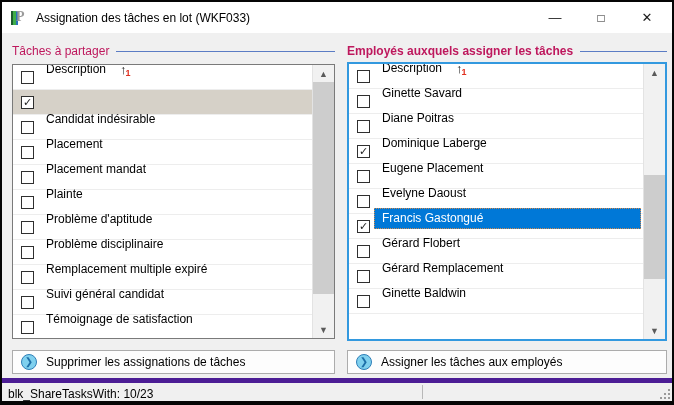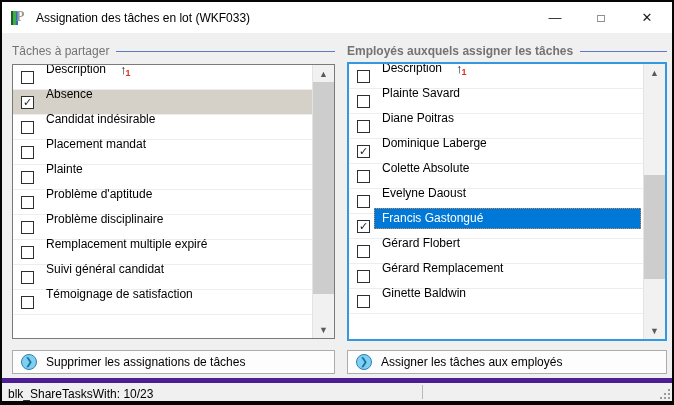--- a/index.html
+++ b/index.html
@@ -34,21 +34,21 @@
   .win-btn {
     width:46px; height:31px; display:flex; align-items:center; justify-content:center;
     color:#1a1a1a; font-size:13px; cursor:default;
   }
   .win-btn.max { font-size:12px; }
   .win-btn.close { font-size:13px; }
 
   
   .group-header {
     position:absolute; display:flex; align-items:center;
-    color:#737373; font-size:12px; height:14px;
+    color:#be185d; font-size:12px; height:14px;
   }
   .group-header .gline { flex:1; height:1px; background:#5b7cc4; margin-left:7px; }
   #group-tasks { left:10px; top:42px; width:323px; }
   #group-emps  { left:345px; top:42px; width:320px;font-weight:bold; }
 
   
   .listbox { position:absolute; background:#fff; overflow:hidden; }
   #list-tasks { left:10px; top:62px; width:323px; height:275px; border:1px solid #7a7a7a; }
   #list-emps  { left:345px; top:60px; width:320px; height:279px; border:2px solid #3399df; }
 
@@ -157,25 +157,28 @@
     <div class="rows-area">
         <div class="row">
           <span class="cb"></span>
           <span class="lbl">Description<span class="sort-ico">
               <span>↑</span>
               <span class="num">1</span>
             </span></span>
         </div>
         <div class="row sel-gray">
           <span class="cb">✓</span>
-          <span class="lbl">Absence</span>
         </div>
         <div class="row">
           <span class="cb"></span>
           <span class="lbl">Candidat indésirable</span>
+        </div>
+        <div class="row">
+          <span class="cb"></span>
+          <span class="lbl">Placement</span>
         </div>
         <div class="row">
           <span class="cb"></span>
           <span class="lbl">Placement mandat</span>
         </div>
         <div class="row">
           <span class="cb"></span>
           <span class="lbl">Plainte</span>
         </div>
         <div class="row">
@@ -210,33 +213,33 @@
     <div class="rows-area">
         <div class="row">
           <span class="cb"></span>
           <span class="lbl">Description<span class="sort-ico">
               <span>↑</span>
               <span class="num">1</span>
             </span></span>
         </div>
         <div class="row">
           <span class="cb"></span>
-          <span class="lbl">Plainte Savard</span>
+          <span class="lbl">Ginette Savard</span>
         </div>
         <div class="row">
           <span class="cb"></span>
           <span class="lbl">Diane Poitras</span>
         </div>
         <div class="row">
           <span class="cb">✓</span>
           <span class="lbl">Dominique Laberge</span>
         </div>
         <div class="row">
           <span class="cb"></span>
-          <span class="lbl">Colette Absolute</span>
+          <span class="lbl">Eugene Placement</span>
         </div>
         <div class="row">
           <span class="cb"></span>
           <span class="lbl">Evelyne Daoust</span>
         </div>
         <div class="row sel-blue">
           <span class="cb">✓</span>
           <span class="lbl">Francis Gastongué</span>
         </div>
         <div class="row">

